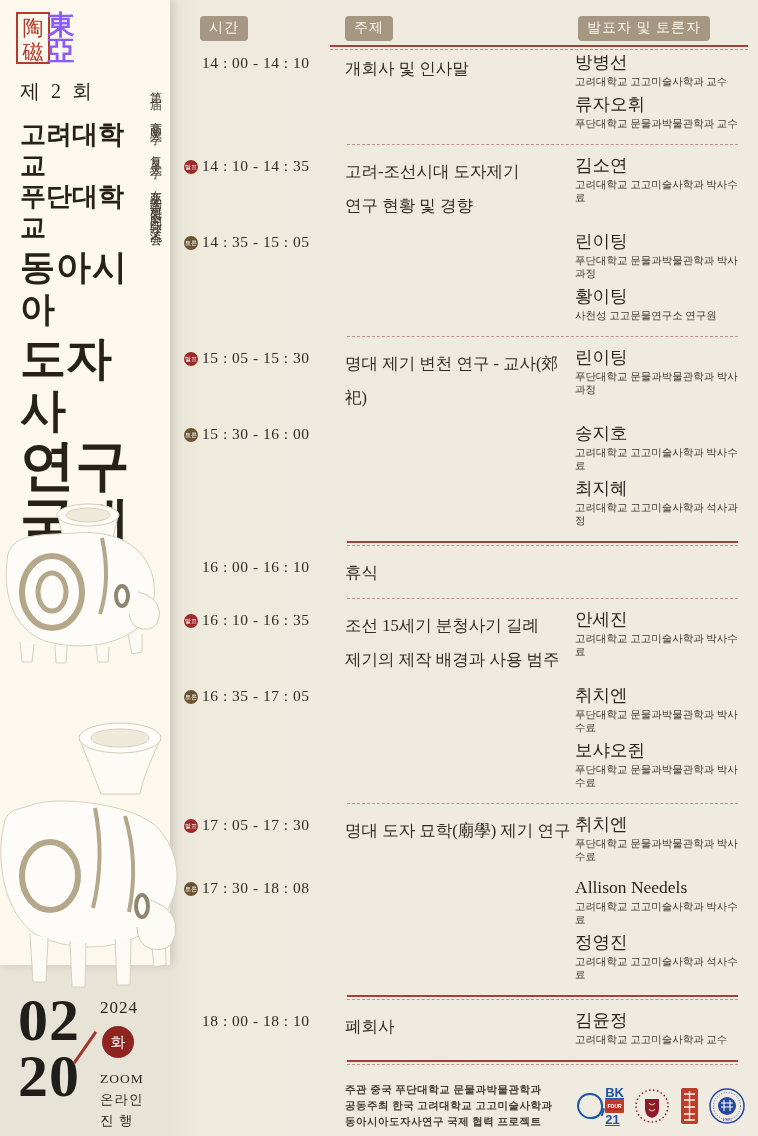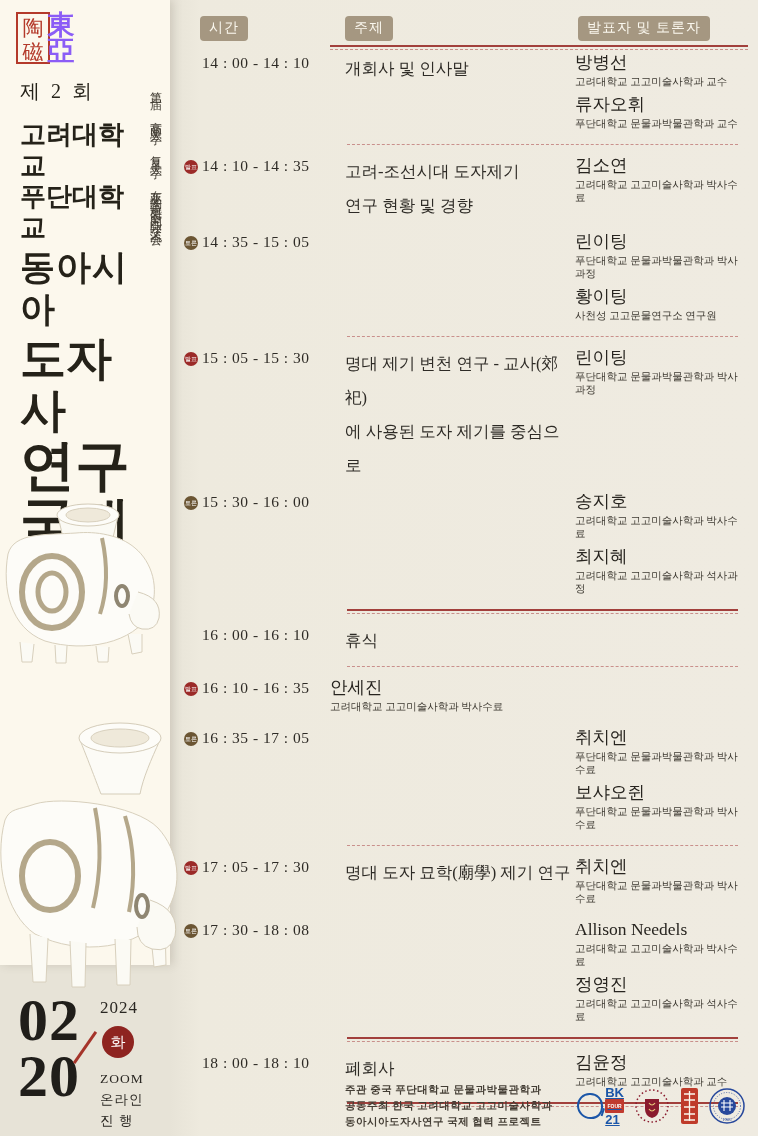--- a/index.html
+++ b/index.html
@@ -195,21 +195,20 @@
               <div class="name">황이팅</div>
               <div class="affil">사천성 고고문물연구소 연구원</div>
             </div>
           </div>
         </div>
         <div class="sep dashed"></div>
         <div class="row">
           <div class="time-cell"><span class="badge pres">발표</span><span>15 : 05 - 15 : 30</span></div>
           <div class="topic-cell">
             <div>명대 제기 변천 연구 - 교사(郊祀)</div>
-            <div>에 사용된 도자 제기를 중심으로</div>
           </div>
           <div class="presenter-cell">
             <div class="person">
               <div class="name">린이팅</div>
               <div class="affil">푸단대학교 문물과박물관학과 박사과정</div>
             </div>
           </div>
         </div>
         <div class="row">
           <div class="time-cell"><span class="badge disc">토론</span><span>15 : 30 - 16 : 00</span></div>
@@ -229,20 +228,24 @@
         <div class="row">
           <div class="time-cell"><span>16 : 00 - 16 : 10</span></div>
           <div class="topic-cell">
             <div>휴식</div>
           </div>
           <div class="presenter-cell"></div>
         </div>
         <div class="sep dashed"></div>
         <div class="row">
           <div class="time-cell"><span class="badge pres">발표</span><span>16 : 10 - 16 : 35</span></div>
+          <div class="topic-cell">
+            <div>조선 15세기 분청사기 길례</div>
+            <div>제기의 제작 배경과 사용 범주</div>
+          </div>
           <div class="presenter-cell">
             <div class="person">
               <div class="name">안세진</div>
               <div class="affil">고려대학교 고고미술사학과 박사수료</div>
             </div>
           </div>
         </div>
         <div class="row">
           <div class="time-cell"><span class="badge disc">토론</span><span>16 : 35 - 17 : 05</span></div>
           <div class="topic-cell"></div>

